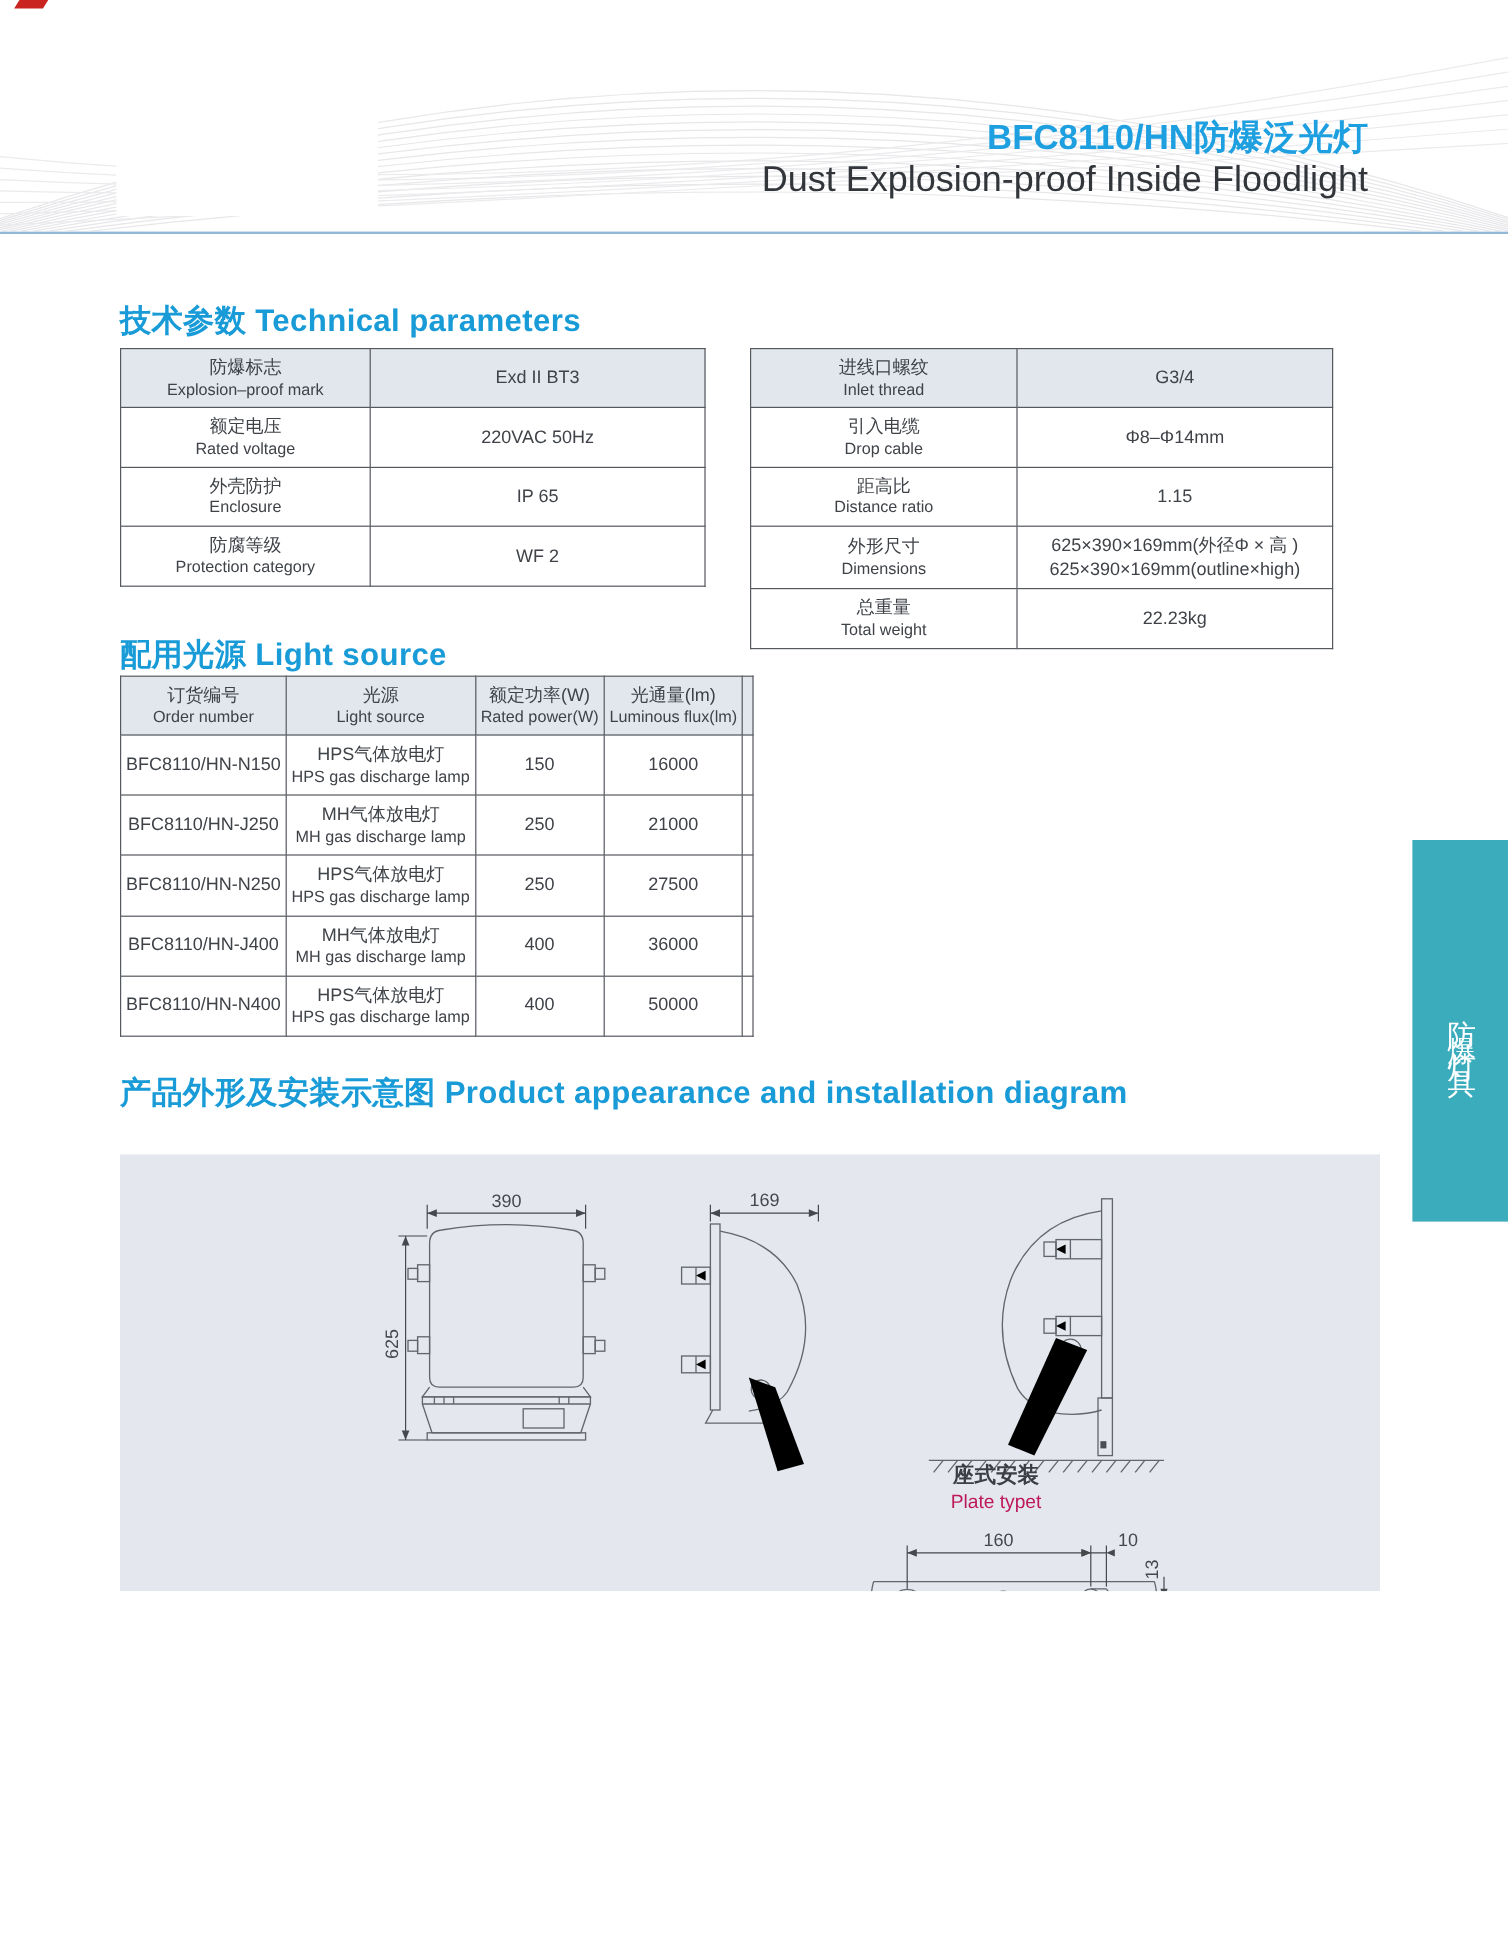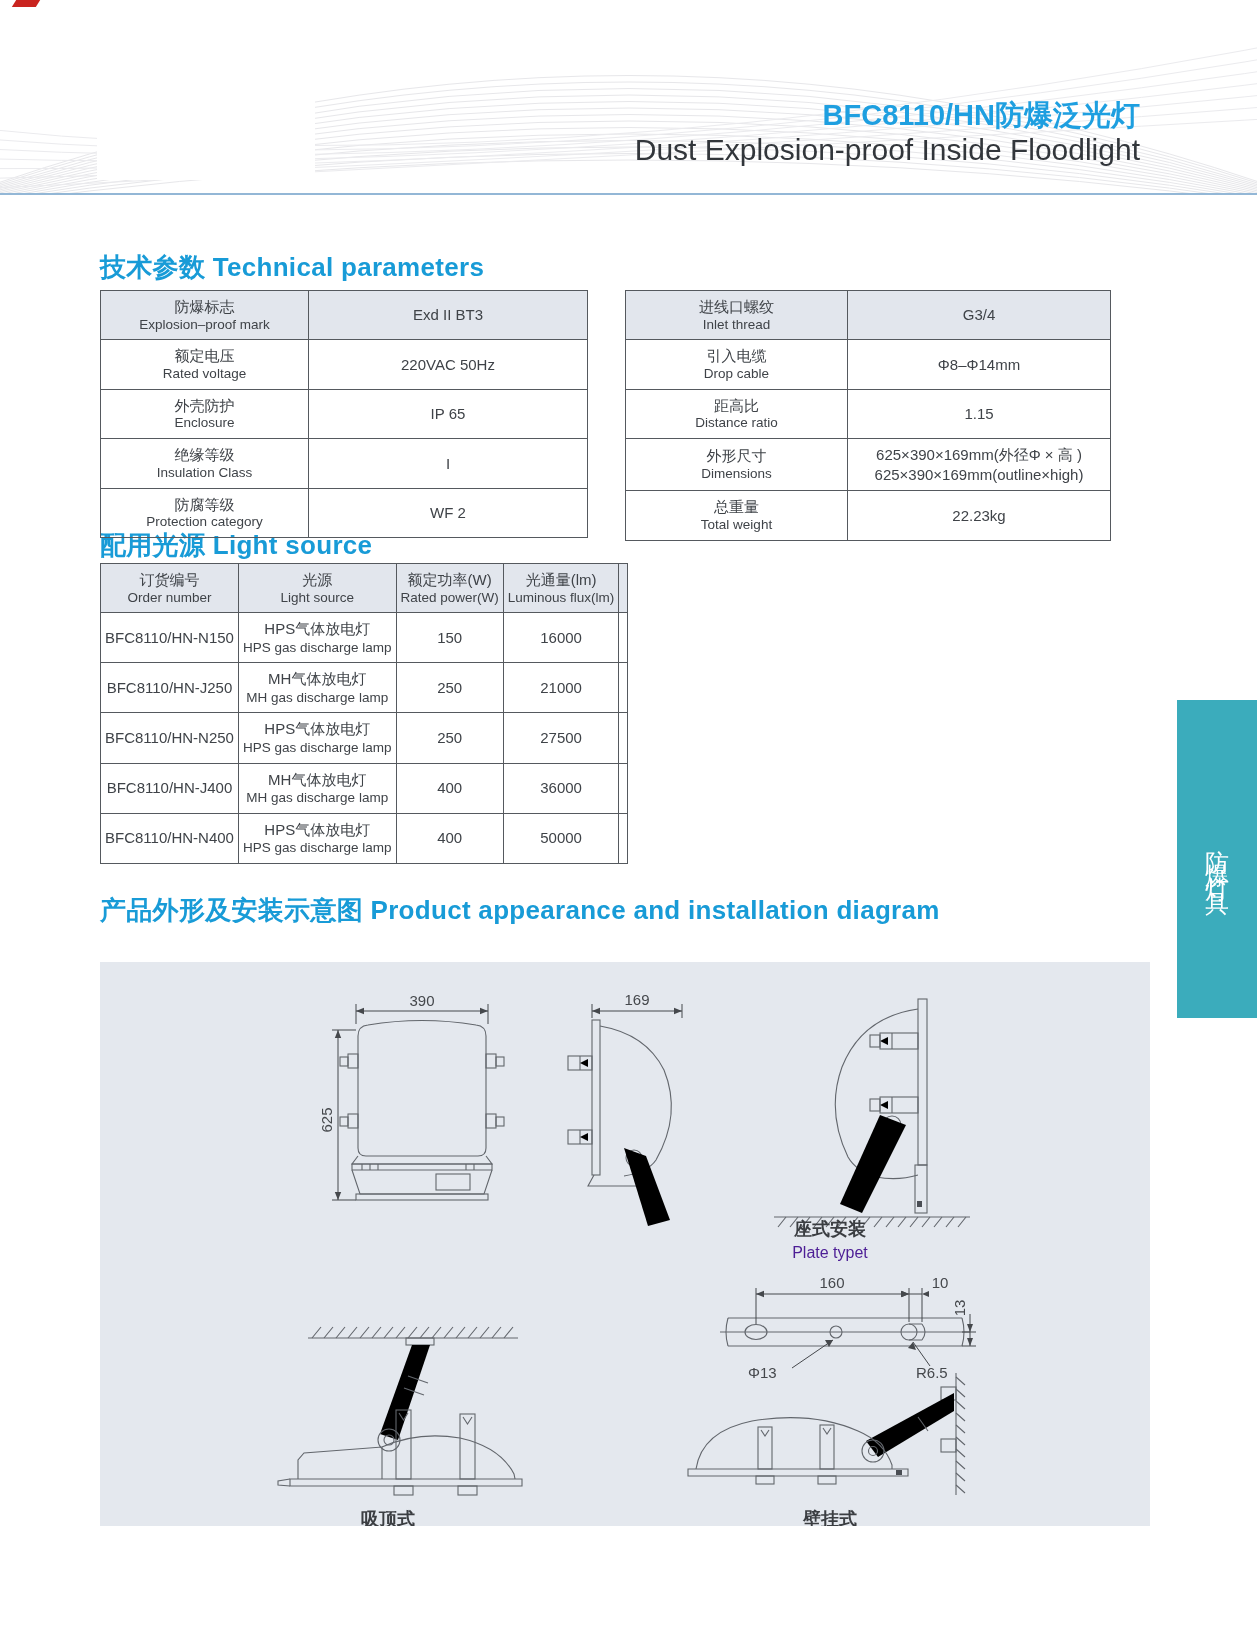--- a/index.html
+++ b/index.html
@@ -1,16 +1,16 @@
 <!DOCTYPE html>
 <html><head>
 <meta charset="utf-8">
 <style>
   html,body{margin:0;padding:0;background:#ffffff;}
-  .page{position:relative;width:1257px;height:1526px;background:#fff;overflow:hidden;
+  .page{position:relative;width:1257px;height:1326px;background:#fff;overflow:hidden;
         font-family:"Liberation Sans","DejaVu Sans",sans-serif;color:#3f4348;}
 
   
   .header{position:absolute;left:0;top:0;width:1257px;height:193px;border-bottom:2px solid #93b7d6;}
   .header svg{position:absolute;left:0;top:0;}
   .logo-patch{position:absolute;left:97px;top:82px;width:218px;height:98px;background:#fff;}
   .corner-mark{position:absolute;left:14px;top:0;width:24px;height:7px;background:#c9241f;transform:skewX(-32deg);}
   .titles{position:absolute;right:117px;top:98px;text-align:right;line-height:1.18;}
   .title-zh{font-size:29px;font-weight:bold;color:#1e9fe0;}
   .title-en{font-size:30px;font-weight:500;color:#32363b;}
@@ -56,21 +56,21 @@
   .panel svg text{font-family:"Liberation Sans","DejaVu Sans",sans-serif;font-size:15px;
                   fill:#45484c;stroke:none;}
   #svg-front{left:218px;top:26px;}
   #svg-side{left:458px;top:28px;}
   #svg-plate{left:658px;top:23px;}
   #svg-detail{left:612px;top:300px;}
   #svg-ceiling{left:168px;top:352px;}
   #svg-bracket{left:572px;top:405px;}
   .cap{position:absolute;text-align:center;width:260px;line-height:1.32;}
   .cap .c-zh{font-size:18px;color:#3b3e42;font-weight:bold;}
-  .cap .c-en{font-size:16px;color:#4c1d95;}
+  .cap .c-en{font-size:16px;color:#be185d;}
   #cap-plate{left:600px;top:256px;}
   #cap-ceiling{left:158px;top:546px;}
   #cap-bracket{left:600px;top:546px;}
 </style>
 </head>
 <body>
 
 <div class="page">
 
   <div class="header">
@@ -137,29 +137,20 @@
           <td class="lbl">
             <div class="zh">外壳防护</div>
             <div class="en">Enclosure</div>
           </td>
           <td class="val">
             <div>IP 65</div>
           </td>
         </tr>
         <tr>
           <td class="lbl">
-            <div class="zh">绝缘等级</div>
-            <div class="en">Insulation Class</div>
-          </td>
-          <td class="val">
-            <div>I</div>
-          </td>
-        </tr>
-        <tr>
-          <td class="lbl">
             <div class="zh">防腐等级</div>
             <div class="en">Protection category</div>
           </td>
           <td class="val">
             <div>WF 2</div>
           </td>
         </tr>
       </tbody>
   </table>
   <table id="tech-right">

